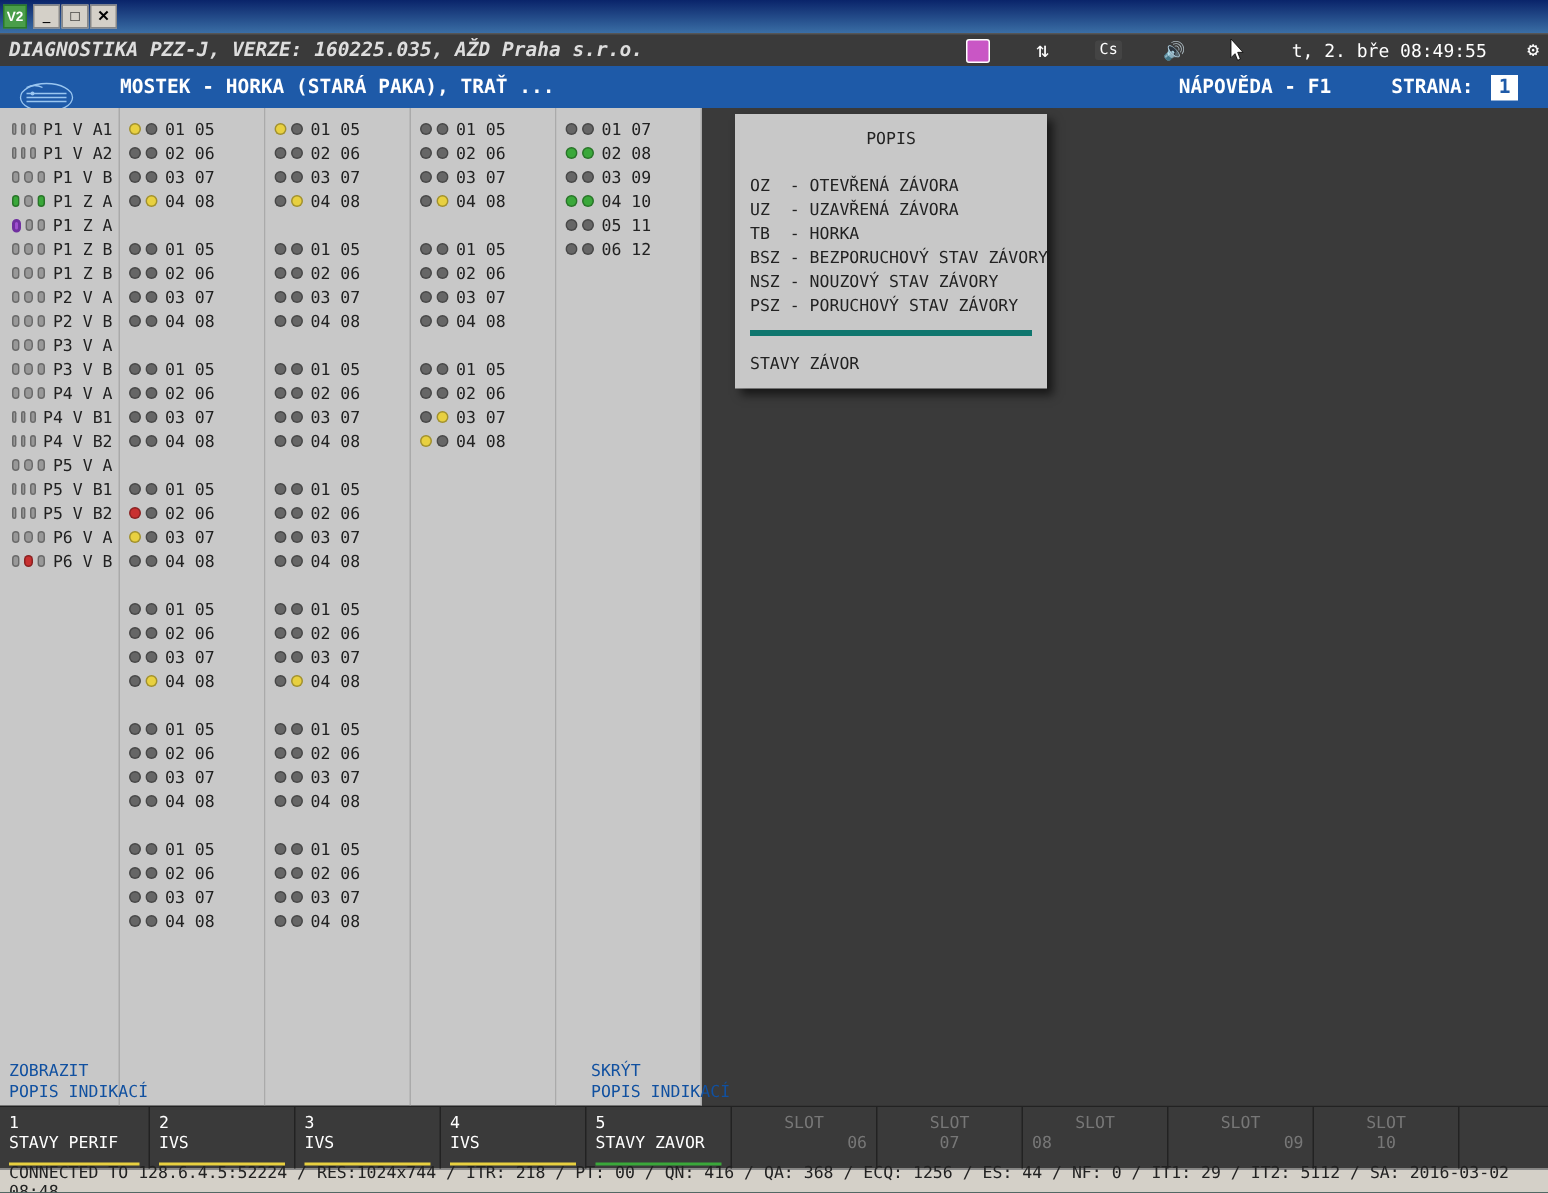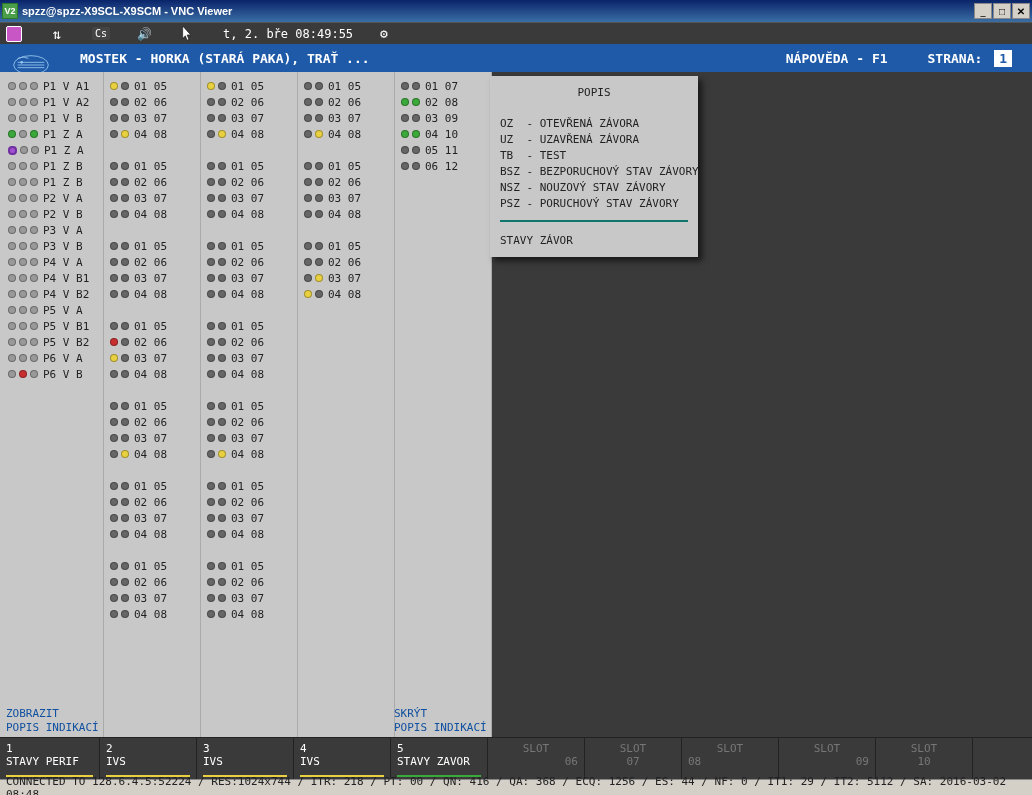--- a/index.html
+++ b/index.html
@@ -31,38 +31,38 @@
   .header-blue .hb-page { color: #fff; }
   .header-blue .page-num { background: #fff; color: #1e5aa8; padding: 1px 5px; margin-left: 4px; font-family: monospace; }
   
   .logo-corner { position: absolute; left: 8px; top: 50px; width: 46px; height: 30px; background: #1e5aa8; display: flex; align-items: center; justify-content: center; }
   .logo-corner svg { width: 40px; height: 26px; }
   
   .main-content { flex: 1; display: flex; background: #3a3a3a; position: relative; overflow: hidden; }
   
   .panel-area { background: #c8c8c8; display: flex; }
   .panel { width: 97px; background: #c8c8c8; border-right: 1px solid #aaa; padding: 6px 4px 0 6px; position: relative; }
-  .panel.panel0 { width: 104px; padding-left: 8px; }
+  .panel.panel0 { width: 80px; padding-left: 8px; }
   
   .row { display: flex; align-items: center; height: 16px; margin-bottom: 0px; white-space: nowrap; }
   .row.gap-after { margin-bottom: 16px; }
   .dot { width: 8px; height: 8px; border-radius: 4px; margin-right: 3px; display: inline-block; border: 1px solid rgba(0,0,0,0.3); background: #999; }
   .dot.grey { background: #999; }
   .dot.dark { background: #666; }
   .dot.yellow { background: #e8d040; }
   .dot.green { background: #3aa83a; }
   .dot.red { background: #c83030; }
   .dot.purple { background: #a050d0; border: 2px solid #7030a0; width: 9px; height: 9px; }
   .row .rlabel { font-size: 11px; color: #222; margin-left: 2px; font-family: "DejaVu Sans Mono", monospace; }
   
   .legend-box { position: absolute; left: 490px; top: 4px; width: 208px; background: #c8c8c8; padding: 10px 10px; font-size: 11px; color: #222; box-shadow: 4px 4px 6px rgba(0,0,0,0.6); }
   .legend-box .lg-title { font-weight: normal; margin-bottom: 6px; text-align: center; }
   .legend-box .lg-line { margin-bottom: 3px; font-family: monospace; white-space: pre; }
   .legend-box .lg-sep { height: 12px; }
-  .legend-box .lg-footer { border-top: 2px solid #0f766e; margin-top: 10px; padding-top: 12px; font-weight: normal; }
+  .legend-box .lg-footer { border-top: 4px solid #0f766e; margin-top: 10px; padding-top: 12px; font-weight: normal; }
   
   .bottom-links { position: absolute; bottom: 2px; left: 6px; color: #1050a0; font-size: 11px; line-height: 14px; }
   .bottom-links-right { position: absolute; bottom: 2px; left: 394px; color: #1050a0; font-size: 11px; line-height: 14px; }
   
   .slot-bar { height: 42px; background: #3a3a3a; display: flex; border-top: 1px solid #222; }
   .slot { width: 97px; border-right: 1px solid #222; padding: 4px 6px; color: #ddd; font-size: 11px; position: relative; }
   .slot.slot0 { width: 100px; }
   .slot-num { display: block; color: #fff; }
   .slot-name { display: block; color: #fff; }
   .slot.disabled .slot-name, .slot.disabled .slot-num { color: #777; text-align: center; }
@@ -71,31 +71,31 @@
   
   .statusbar { height: 16px; background: #d4d0c8; font-family: monospace; font-size: 11px; color: #222; padding: 1px 6px 0 6px; display: flex; align-items: center; border-top: 1px solid #888; }
 </style>
 </head>
 <body>
 
 <div class="vnc-window">
 
   <div class="vnc-titlebar">
     <span class="vnc-logo">V2</span>
-    <span class="vnc-title-text">spzz@spzz-X9SCL-X9SCM - VNC Viewer</span>
     <div class="vnc-buttons">
       <div class="vnc-btn">_</div>
       <div class="vnc-btn">□</div>
       <div class="vnc-btn">✕</div>
     </div>
   </div>
 
   <div class="app-area">
 
     <div class="app-bar">
+      <div class="app-bar-title">DIAGNOSTIKA PZZ-J, VERZE: 160225.035, AŽD Praha s.r.o.</div>
       <div class="app-bar-icons">
         <span class="ic monitor-ic"></span>
         <span class="ic transfer-ic"></span>
         <span class="cs-langbox">Cs</span>
         <span class="ic sound-ic"></span>
         <span class="ic cursor-ic">
           <svg viewBox="0 0 12 18">
               <path d="M0 0 L0 14 L3 11 L5 16 L7 15 L5 10 L9 10 Z" fill="#fff" stroke="#000" stroke-width="0.6"></path>
             </svg>
         </span>
@@ -619,21 +619,21 @@
             </div>
           </div>
         </div>
 
       <div class="legend-box">
         <div class="lg-title">POPIS</div>
         <div class="lg-sep"></div>
         <div id="legend-d">
             <div class="lg-line">OZ  - OTEVŘENÁ ZÁVORA</div>
             <div class="lg-line">UZ  - UZAVŘENÁ ZÁVORA</div>
-            <div class="lg-line">TB  - TEST</div>
+            <div class="lg-line">TB  - HORKA</div>
             <div class="lg-line">BSZ - BEZPORUCHOVÝ STAV ZÁVORY</div>
             <div class="lg-line">NSZ - NOUZOVÝ STAV ZÁVORY</div>
             <div class="lg-line">PSZ - PORUCHOVÝ STAV ZÁVORY</div>
           </div>
         <div class="lg-footer">STAVY ZÁVOR</div>
       </div>
 
       <div class="bottom-links">
         <div>ZOBRAZIT</div>
         <div>POPIS INDIKACÍ</div>

